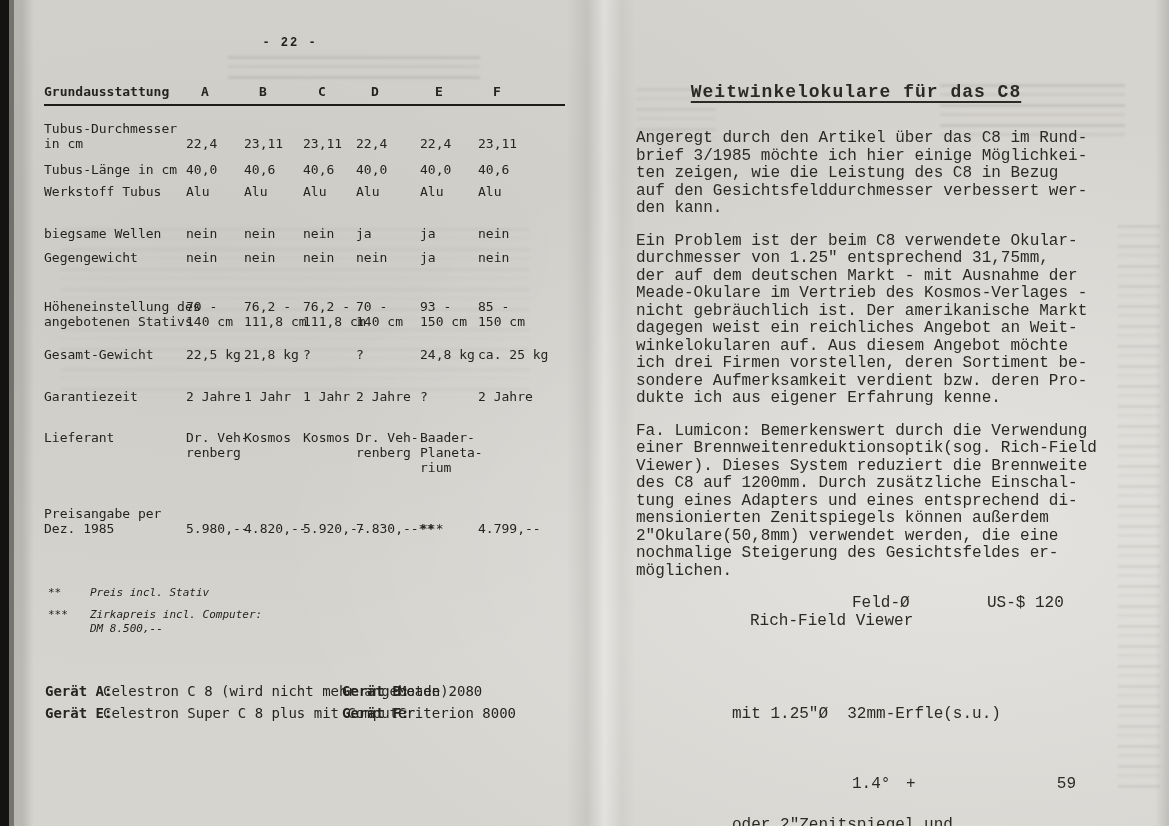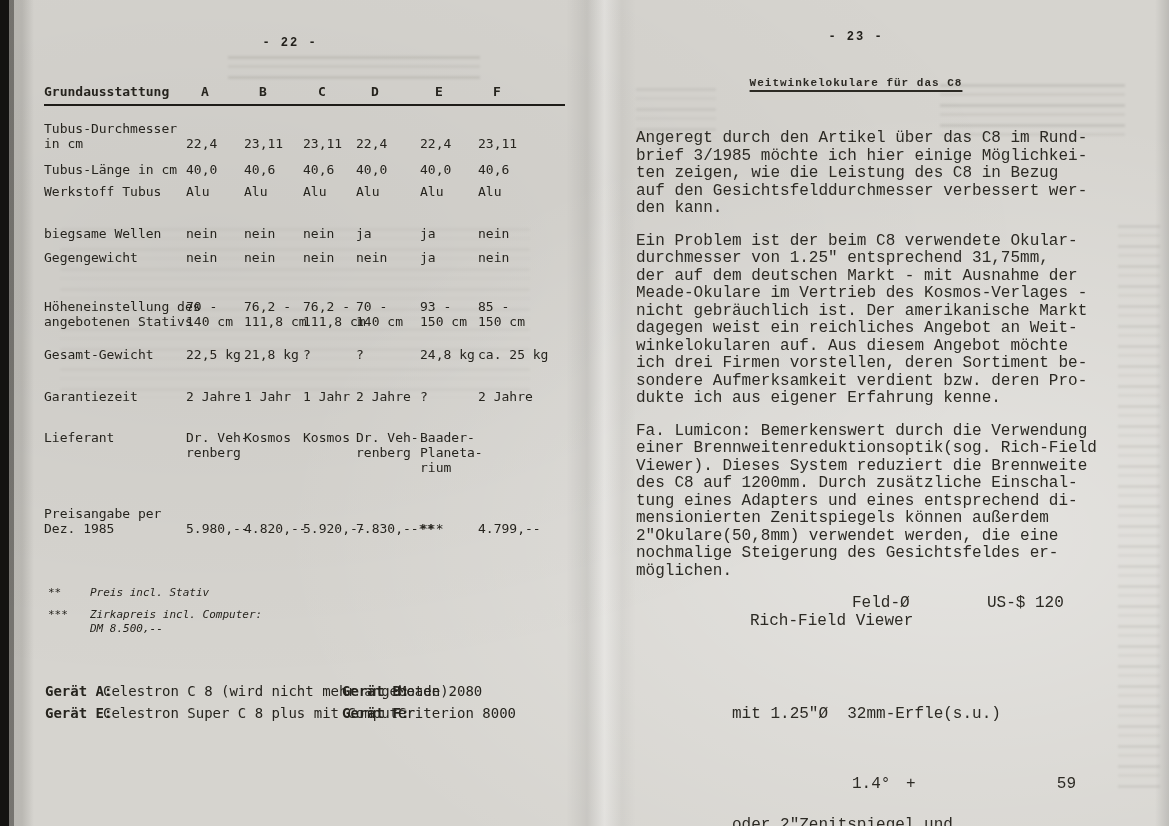--- a/index.html
+++ b/index.html
@@ -78,21 +78,21 @@
   .legend { position:absolute; left:5px; top:680px; font-size:14px; line-height:22px; }
   .lgrow { display:grid; grid-template-columns:58px 239px 56px auto; white-space:pre; }
   .lg-label { font-weight:bold; }
 
   
   .page-right { left:636px; width:484px; height:100%;
     font-family:"Liberation Mono", monospace; font-size:16px; color:#2c2a24; }
   .pageno-right { position:absolute; left:0; top:30px; width:440px; text-align:center; }
   .rp-title {
     position:absolute; left:0; top:70px; width:440px; text-align:center;
-    font-size:11px; letter-spacing:1px;
+    font-size:18px; letter-spacing:1px;
     text-decoration:underline; text-underline-offset:4px; text-decoration-thickness:1.5px;
   }
   .rp-body { position:absolute; left:0; top:130px; width:484px; line-height:17.5px; }
   .para { margin:0 0 15px 0; white-space:pre; }
 
   .price-block { margin-top:0; }
   .prow { position:relative; white-space:pre; margin-bottom:6px; }
   .prow .pitem { display:inline-block; white-space:pre; }
   .ph-item { padding-left:18px;font-family:Liberation Mono, monospace; }
   .pfield  { position:absolute; left:216px; bottom:0;text-align:right; }
@@ -252,21 +252,20 @@
       <div class="lgrow">
         <span class="lg-label">Gerät E:</span>
         <span class="lg-text">Celestron Super C 8 plus mit Computer</span>
         <span class="lg-label">Gerät F:</span>
         <span class="lg-text">Criterion 8000</span>
       </div>
     </div>
   </section>
 
   <section class="page page-right">
-    <div class="pageno pageno-right">- 23 -</div>
     <h1 class="rp-title">Weitwinkelokulare für das C8</h1>
 
     <div class="rp-body">
       <p class="para">Angeregt durch den Artikel über das C8 im Rund-
 brief 3/1985 möchte ich hier einige Möglichkei-
 ten zeigen, wie die Leistung des C8 in Bezug
 auf den Gesichtsfelddurchmesser verbessert wer-
 den kann.</p>
       <p class="para">Ein Problem ist der beim C8 verwendete Okular-
 durchmesser von 1.25" entsprechend 31,75mm,

